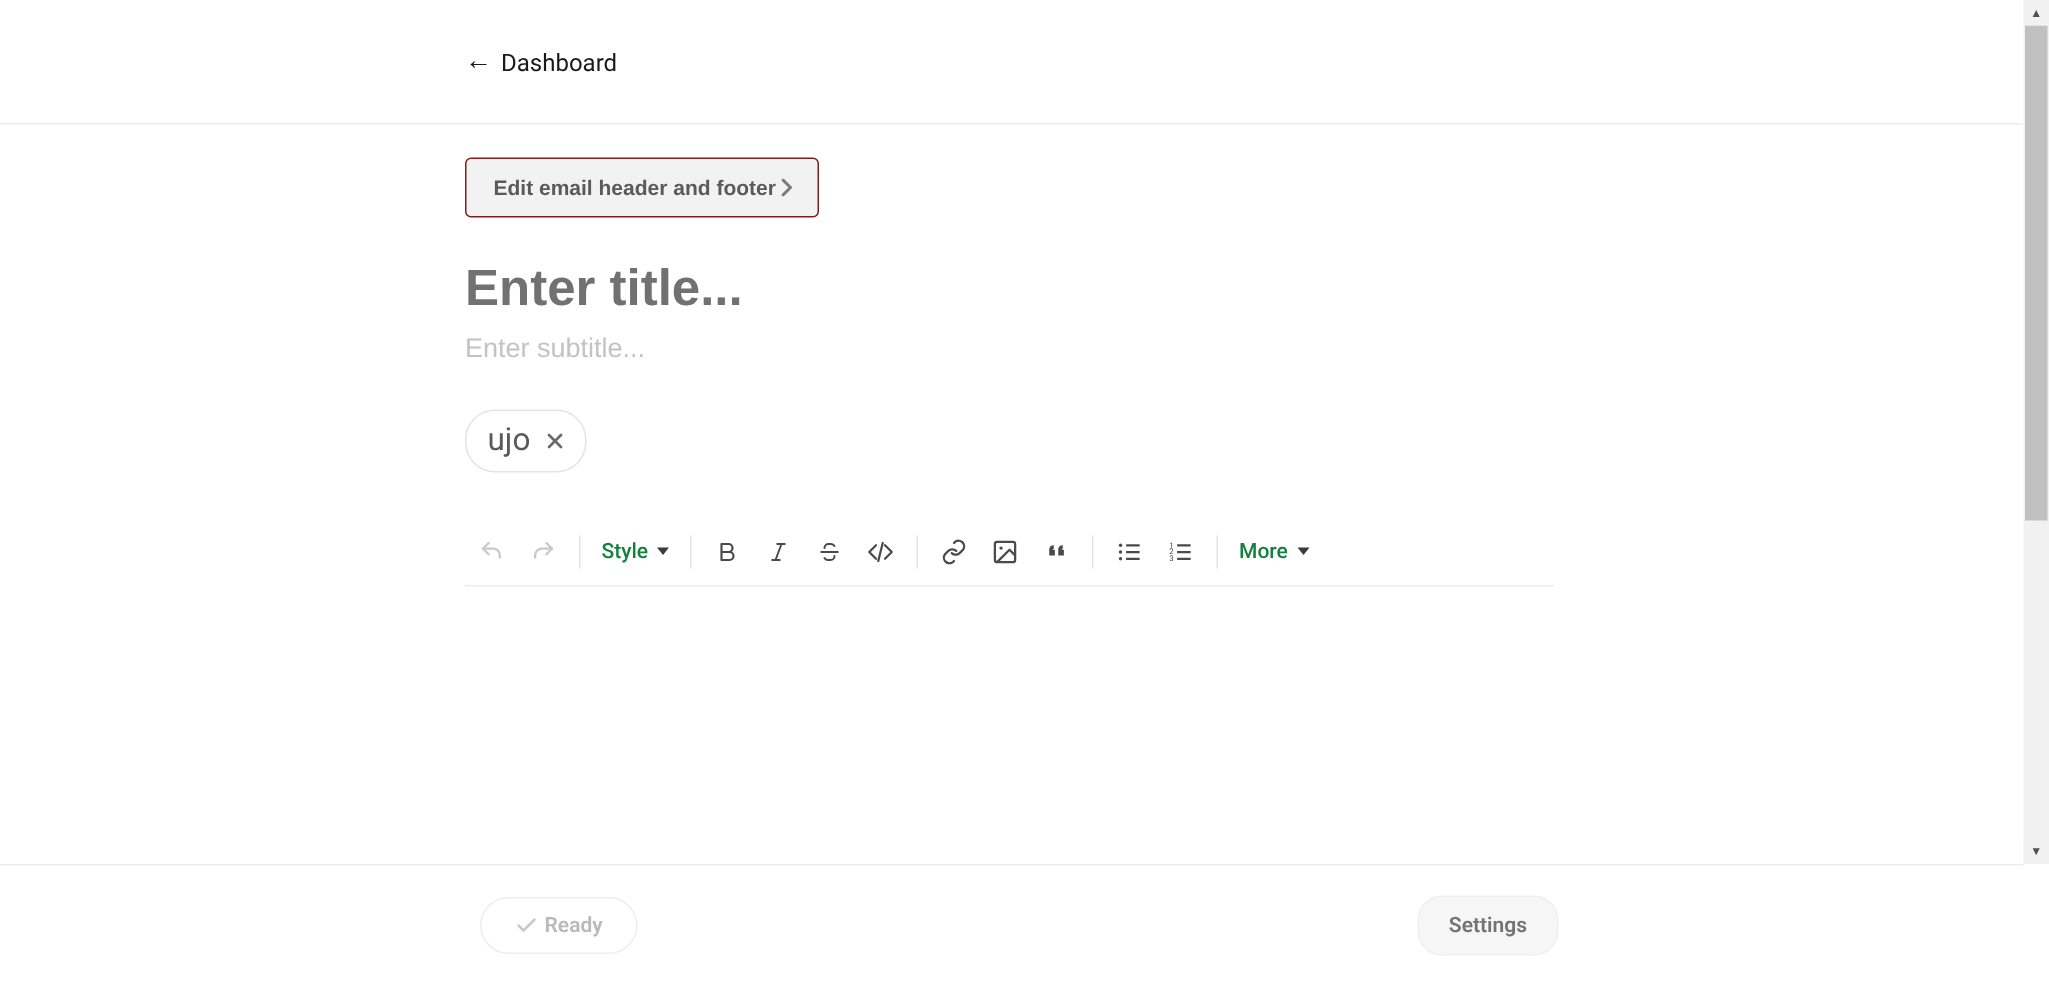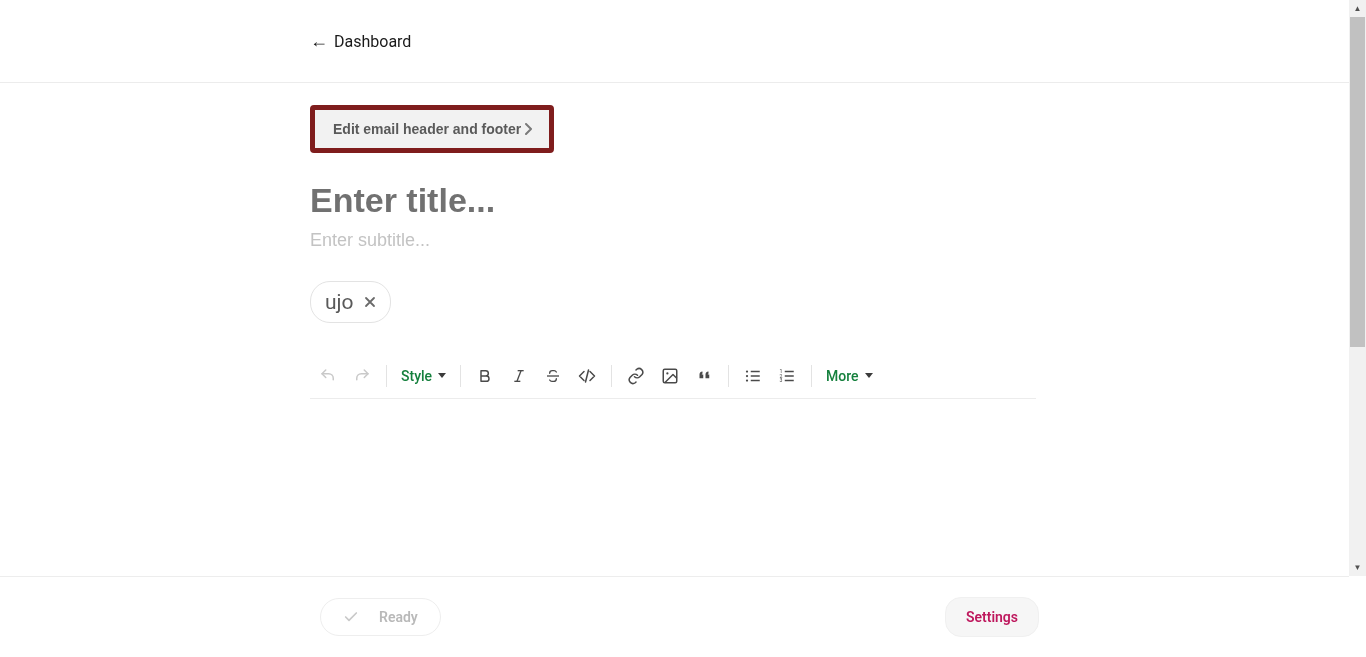--- a/index.html
+++ b/index.html
@@ -68,21 +68,21 @@
       padding-left: 310px;
       padding-top: 22px;
       width: calc(100% - 17px);
     }
 
     .edit-header-btn {
       display: inline-flex;
       align-items: center;
       gap: 4px;
       background: #f2f2f2;
-      border: 5px solid #7f1d1d;
+      border: 1px solid #7f1d1d;
       color: #5a5a5a;
       font-weight: 600;
       font-size: 14px;
       padding: 11px 16px 11px 18px;
       border-radius: 4px;
       cursor: pointer;
     }
 
     .title-input {
       margin-top: 28px;
@@ -180,41 +180,41 @@
       background: #ffffff;
       display: flex;
       align-items: center;
       padding-left: 320px;
       padding-right: 310px;
       justify-content: space-between;
     }
     .ready-pill {
       display: inline-flex;
       align-items: center;
-      gap: 20px;
+      gap: 4px;
       border: 1px solid #eeeeee;
       border-radius: 22px;
       padding: 10px 22px;
       color: #b9b9b9;
       font-weight: 600;
       font-size: 14px;
       cursor: pointer;
     }
     .footer-right { display:flex; gap:14px; align-items:center; }
     .btn-rect {
       display: inline-flex;
       align-items: center;
       gap: 10px;
       background: #f6f6f6;
       border: 1px solid #f0f0f0;
       border-radius: 16px;
       padding: 11px 20px;
       font-size: 14px;
       font-weight: 600;
-      color: #be185d;
+      color: #737373;
       cursor: pointer;
     }
     svg { display:block; }
   </style>
 </head>
 <body>
 
 <div class="scrollbar-track"></div>
 <div class="scrollbar-thumb"></div>
 <div class="scrollbar-arrow-up">▲</div>

